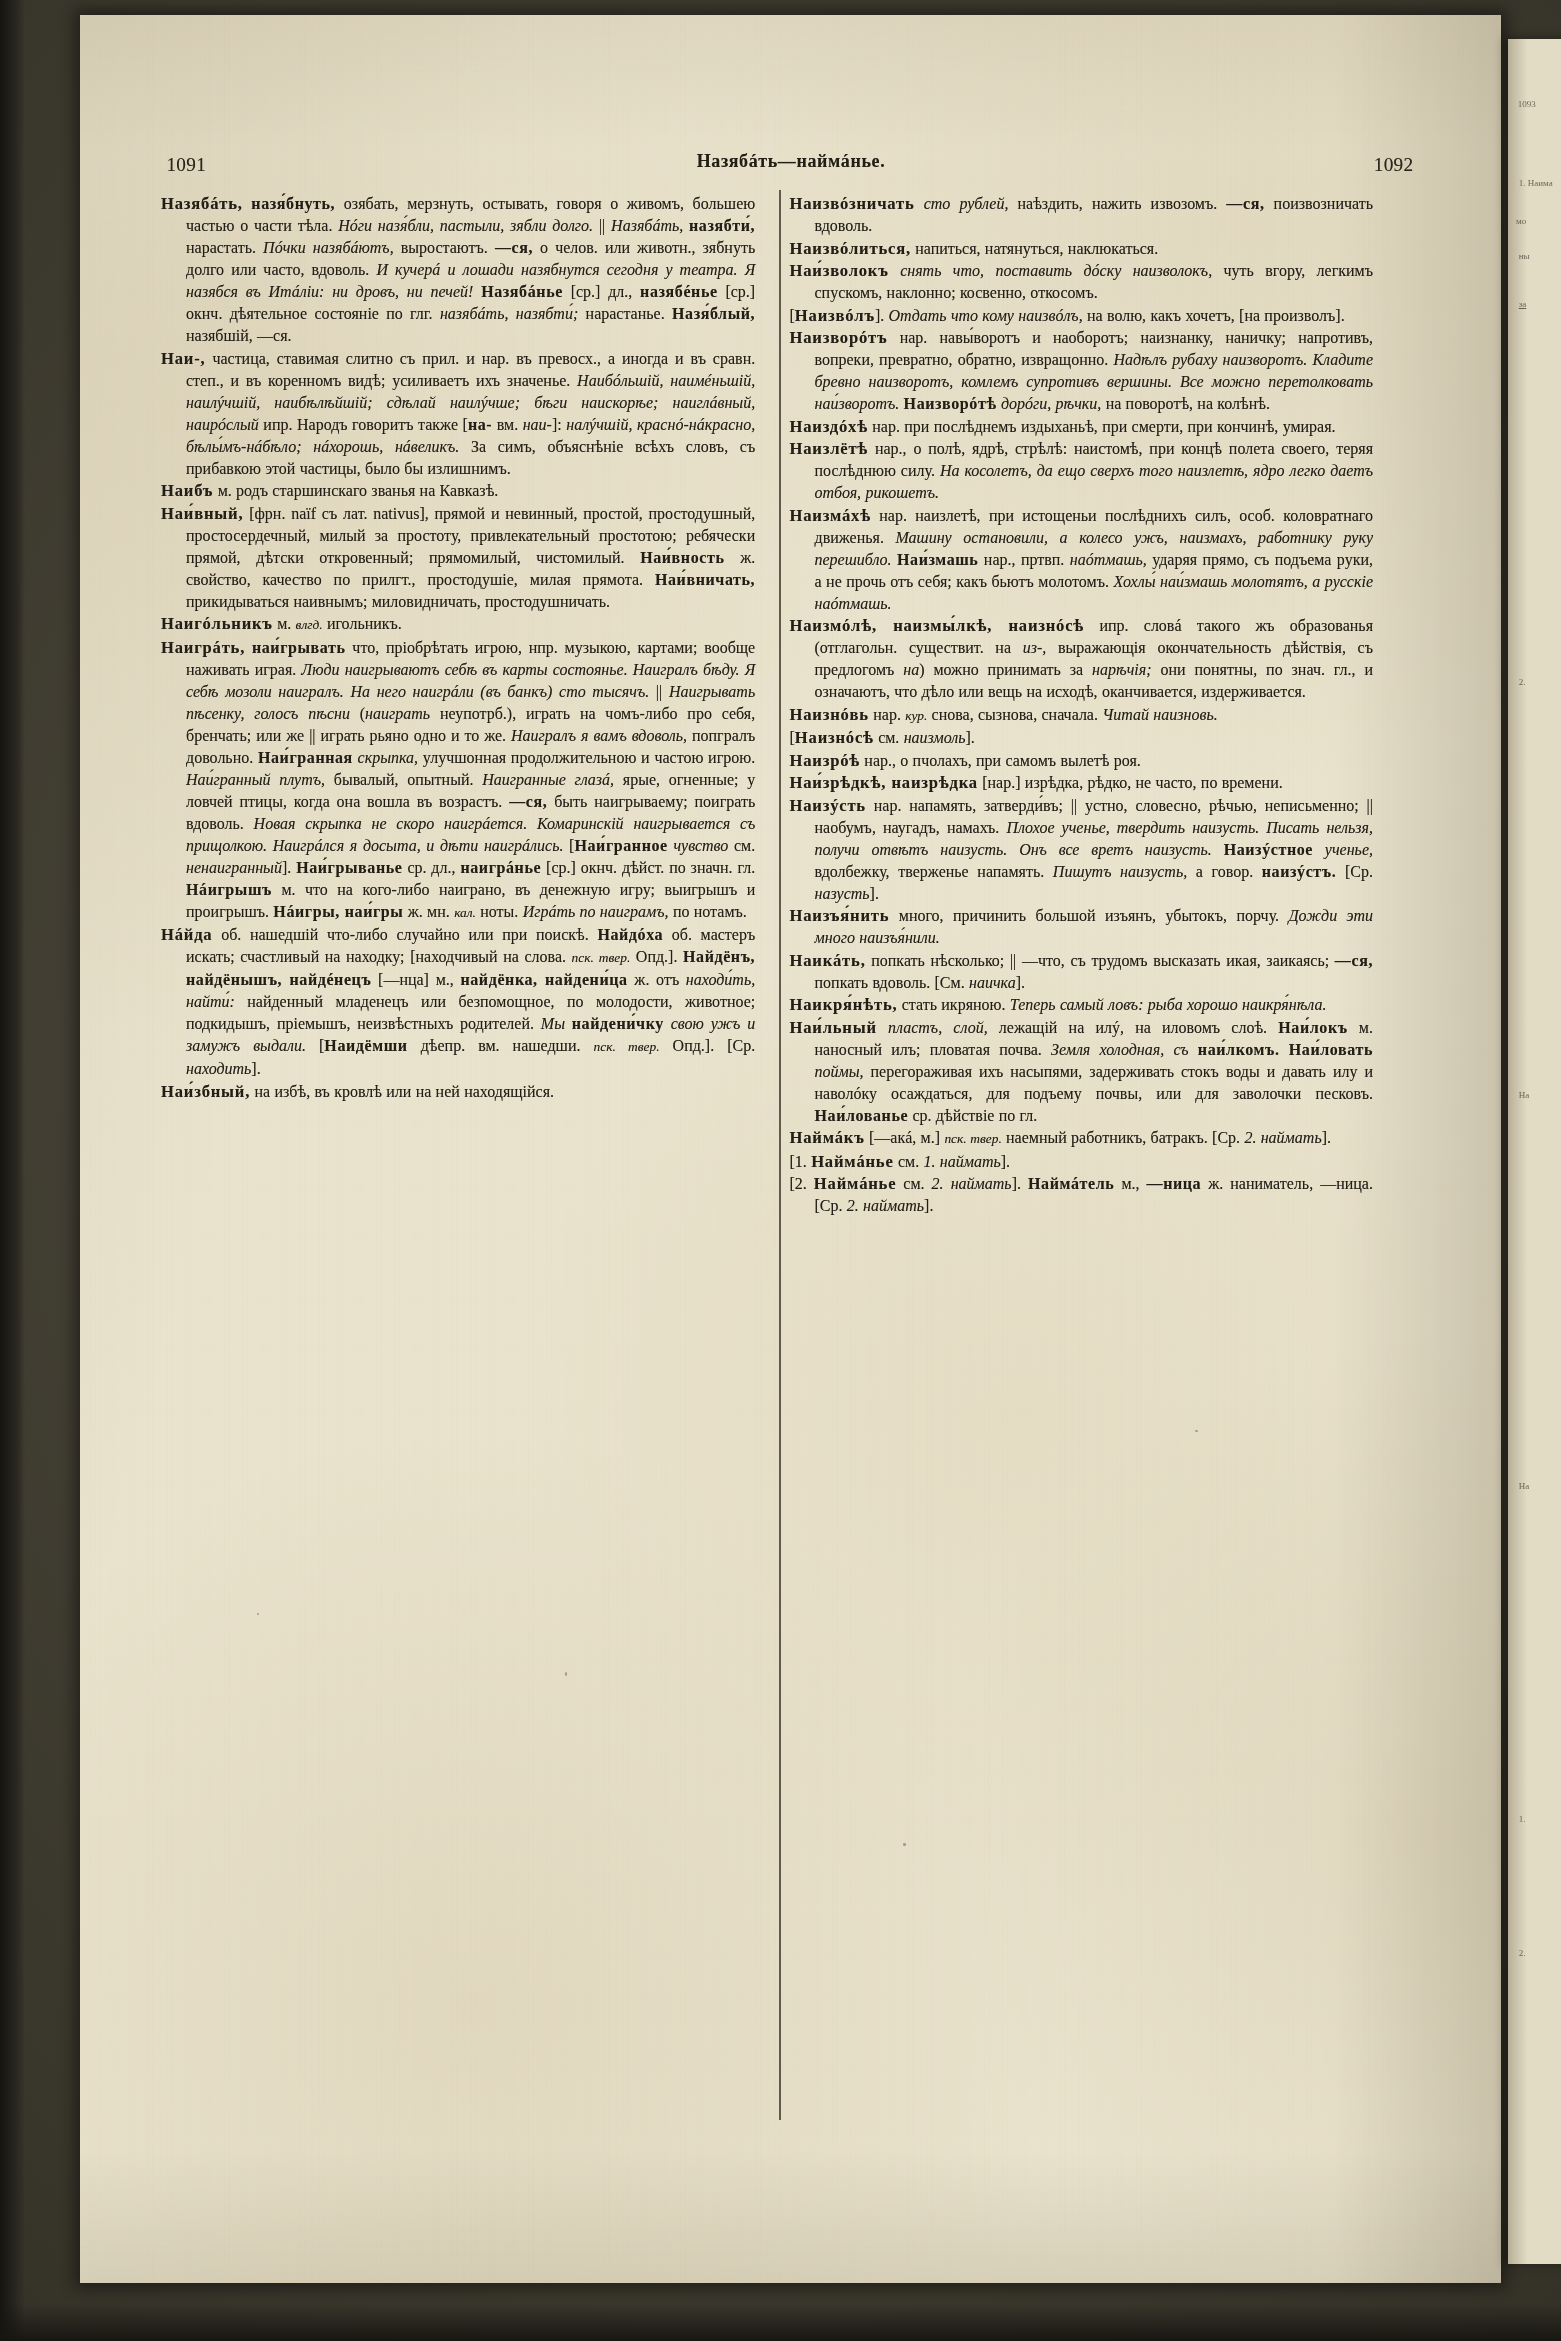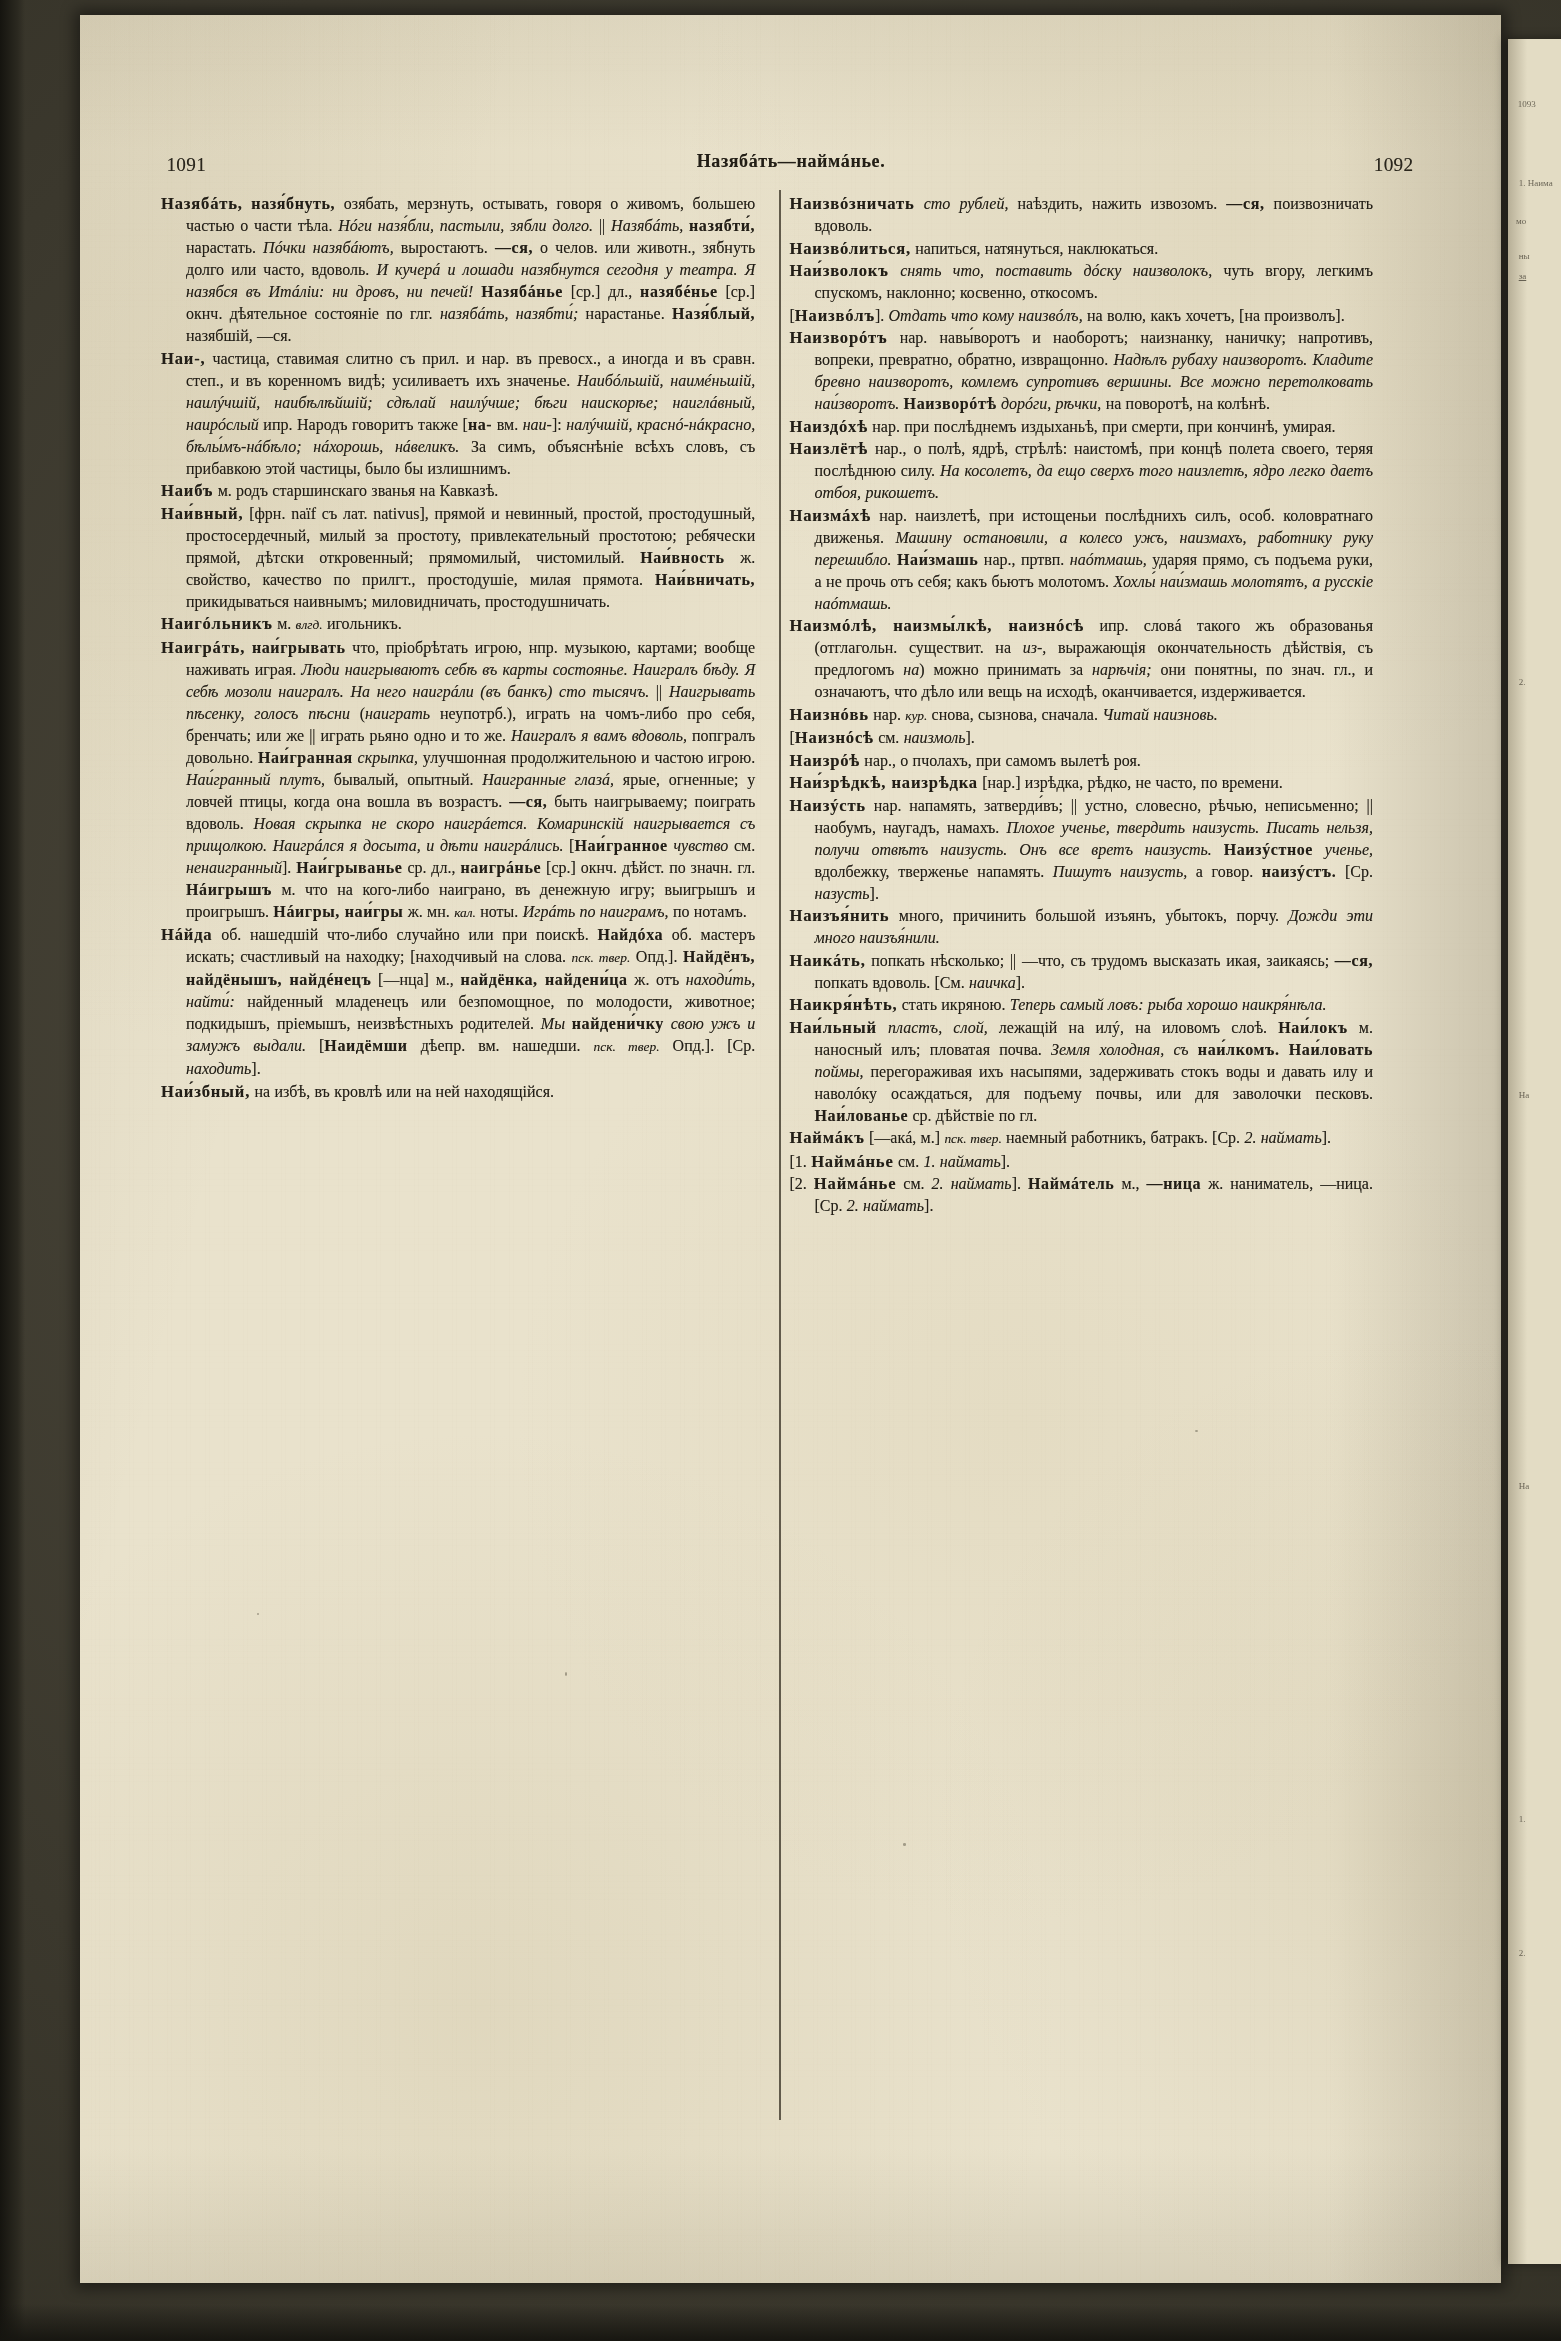--- a/index.html
+++ b/index.html
@@ -275,21 +275,21 @@
       </div>
 
     </div>
   </div>
 
   <div id="next-sheet">
       <div class="nx" style="left: 9.7px; top: 60px; text-align: right;">1093</div>
       <div class="nx" style="left: 10.7px; top: 139px;">1. Наима</div>
       <div class="nx" style="left: 8px; top: 177px;">мо</div>
       <div class="nx" style="left: 10.7px; top: 212px;">ны</div>
-      <div class="nx" style="left: 10.7px; top: 232px; text-decoration: underline;">за</div>
+      <div class="nx" style="left: 10.7px; top: 260px; text-decoration: underline;">за</div>
       <div class="nx" style="left: 10.7px; top: 638px;">2.</div>
       <div class="nx" style="left: 10.7px; top: 1051px;">На</div>
       <div class="nx" style="left: 10.7px; top: 1442px;">На</div>
       <div class="nx" style="left: 10.7px; top: 1775px;">1.</div>
       <div class="nx" style="left: 10.7px; top: 1909px;">2.</div>
     </div>
 
 </div>
 
 

